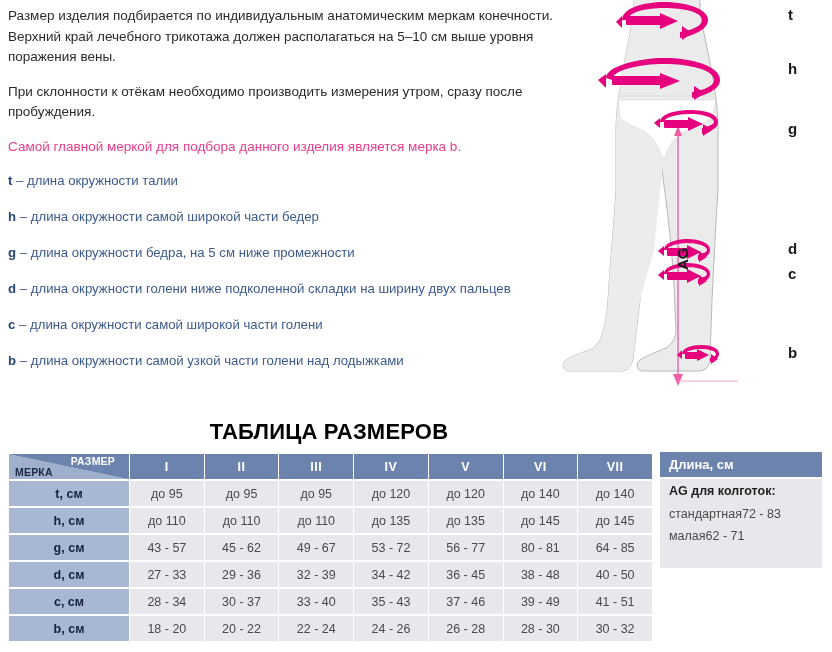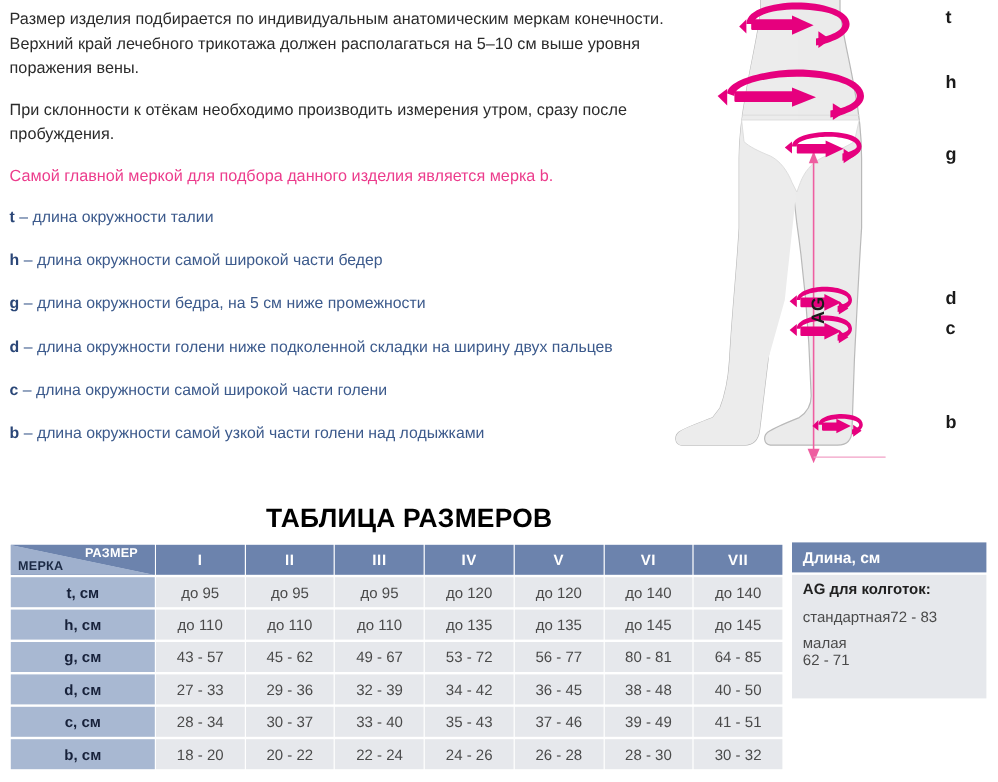--- a/index.html
+++ b/index.html
@@ -76,21 +76,21 @@
     font-weight: bold;
     color: #1a1a1a;
     transform: rotate(-90deg);
     transform-origin: left top;
     white-space: nowrap;
   }
 
   
   .section-title {
     position: absolute;
-    left: 12px;
+    left: 0;
     top: 419px;
     width: 658px;
     text-align: center;
     font-size: 22px;
     font-weight: bold;
     color: #000000;
     letter-spacing: 0.2px;
   }
 
   
@@ -189,21 +189,21 @@
     color: #1f1f1f;
     margin-bottom: 9px;
   }
   .len-row {
     display: flex;
     justify-content: flex-start;
     font-size: 12.5px;
     color: #4a4a4a;
     margin-bottom: 8px;
   }
-  .len-row:last-child { margin-bottom: 18px; flex-direction: column; }
+  .len-row:last-child { margin-bottom: 18px; }
   .len-row .lr-val { color: #4a4a4a; }
 </style>
 </head>
 <body>
 
 <div class="text-col">
   <p class="para">Размер изделия подбирается по индивидуальным анатомическим меркам конечности. Верхний край лечебного трикотажа должен располагаться на 5–10 см выше уровня поражения вены.</p>
   <p class="para">При склонности к отёкам необходимо производить измерения утром, сразу после пробуждения.</p>
   <p class="highlight">Самой главной меркой для подбора данного изделия является мерка b.</p>
 

